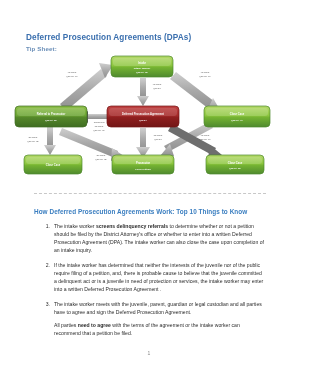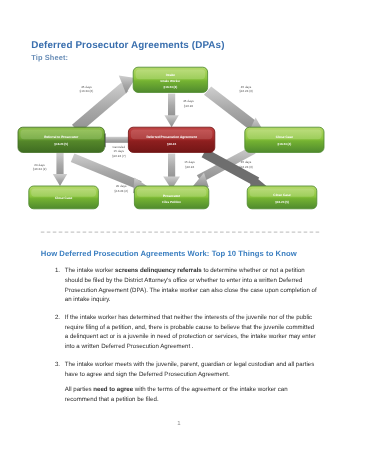--- a/index.html
+++ b/index.html
@@ -72,21 +72,21 @@
   .pagenum{
     position:absolute;left:0;top:350px;width:298px;text-align:center;
     font-size:5px;color:#8a8a8a;
   }
 </style>
 </head>
 <body>
 
 <div class="page">
 
-  <div class="title">Deferred Prosecutor Agreements (DPAs)</div>
+  <div class="title">Deferred Prosecution Agreements (DPAs)</div>
   <div class="subtitle">Tip Sheet:</div>
 
   <div class="diagram">
     <svg width="298" height="128" viewBox="0 0 298 128" xmlns="http://www.w3.org/2000/svg">
       <defs>
         <linearGradient id="gGreen" x1="0" y1="0" x2="0" y2="1">
           <stop offset="0%" stop-color="#b5d96a"></stop>
           <stop offset="45%" stop-color="#8dc63f"></stop>
           <stop offset="55%" stop-color="#74b232"></stop>
           <stop offset="100%" stop-color="#4f8a2e"></stop>

